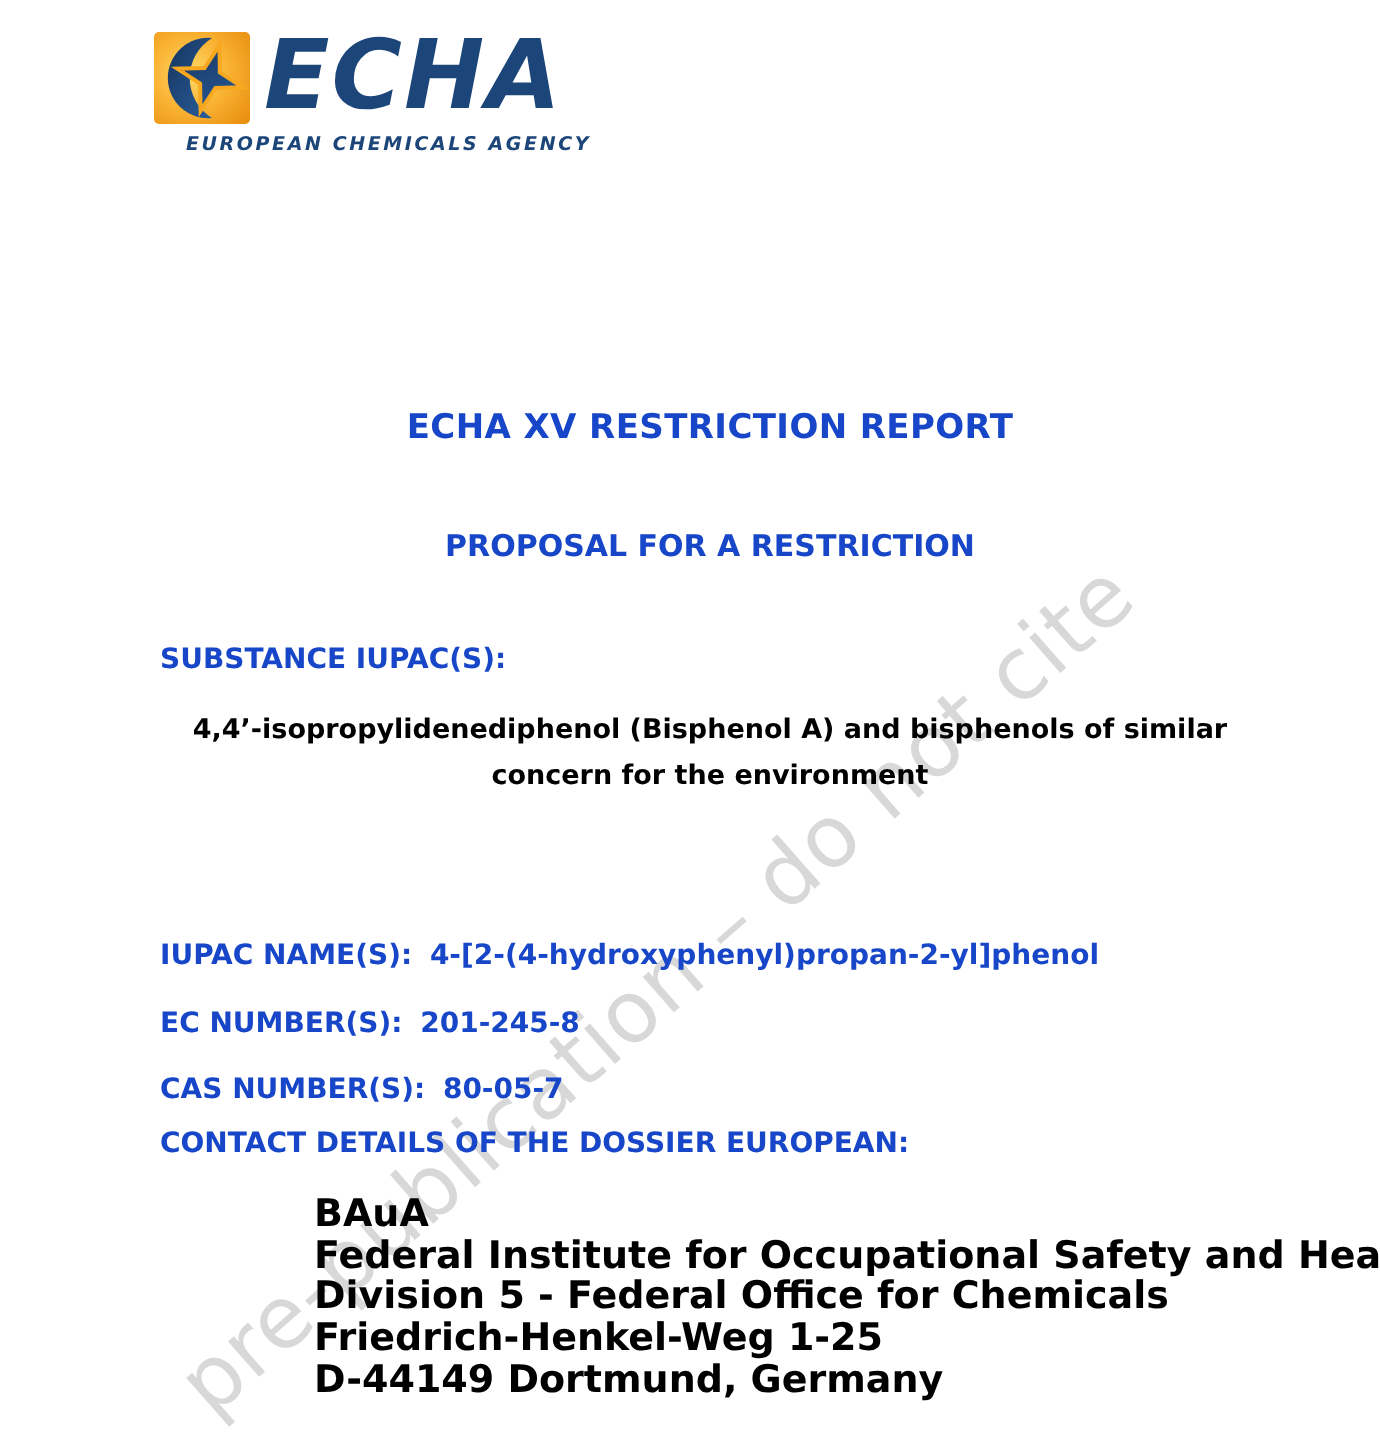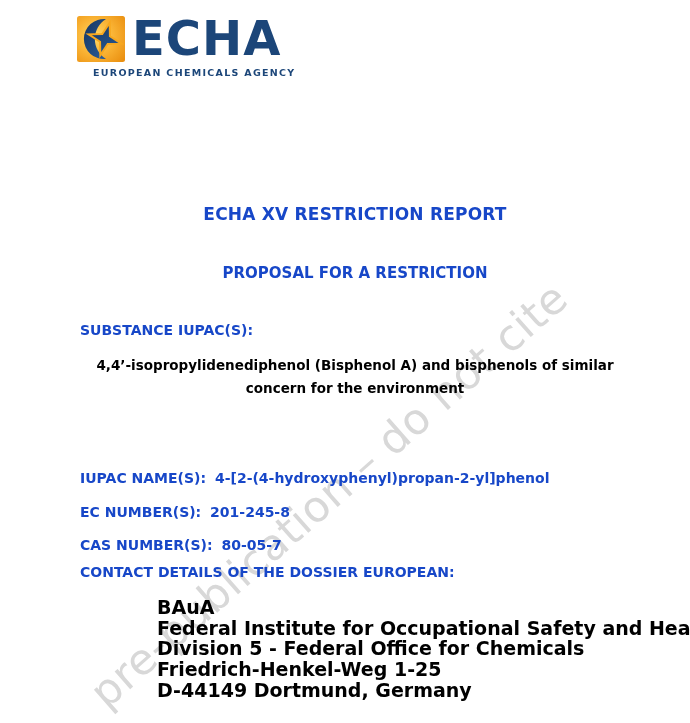--- a/index.html
+++ b/index.html
@@ -17,21 +17,21 @@
     transform:rotate(-41.3deg);
     transform-origin:0 0;
     font-size:43px;
     letter-spacing:0.5px;
     color:#d8d8d8;
     white-space:nowrap;
     z-index:0;
     user-select:none;
   }
   
-  .logo { position:absolute; left:77px; top:16px; z-index:1; }
+  .logo { position:absolute; left:77px; top:16px; z-index:1;font-style:italic; }
   .logo-row { display:flex; align-items:flex-start; }
   .logo-mark { width:48px; height:46px; display:block; }
   .logo-acronym {
     font-size:48px; font-weight:bold; color:#1c4679;
     letter-spacing:1px; line-height:44px; margin-left:7px;
   }
   .logo-tagline {
     margin-top:5px;
     font-size:9.5px; font-weight:bold; color:#1c4679;
     letter-spacing:1.3px; white-space:nowrap;padding-left:16px;

